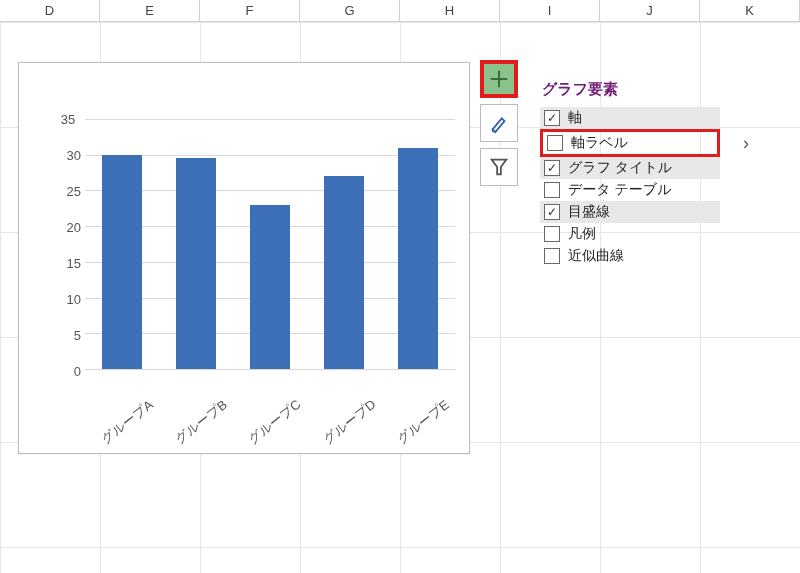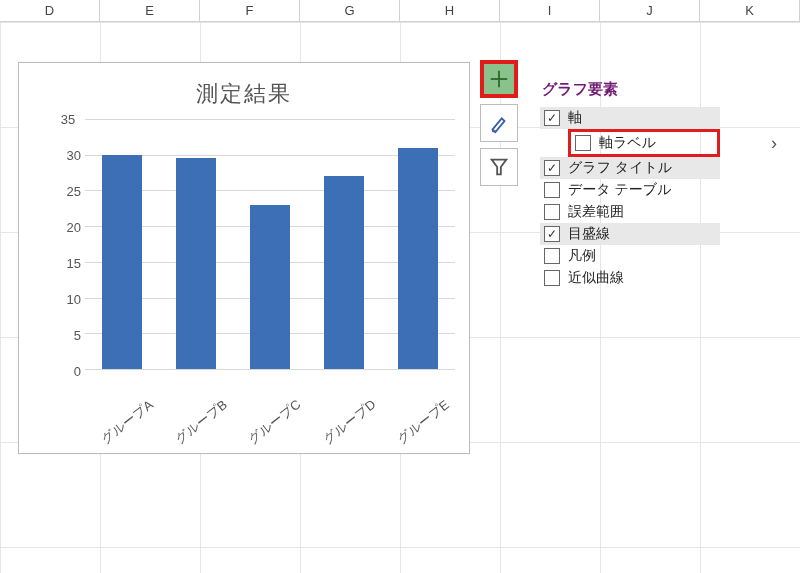--- a/index.html
+++ b/index.html
@@ -137,21 +137,21 @@
   }
   .popup-item {
     display: flex;
     align-items: center;
     padding: 2px 4px;
     gap: 8px;
     color: #222;
     position: relative;
   }
   .popup-item.hover { background: #e8e8e8; }
-  .popup-item.highlight { border: 3px solid #e01c1c; margin-left: 28px; }
+  .popup-item.highlight { border: 3px solid #e01c1c; }
   .cb {
     width: 16px; height: 16px;
     border: 1px solid #666;
     background: #fff;
     display: flex;
     align-items: center;
     justify-content: center;
     font-size: 12px;
     color: #333;
   }
@@ -172,21 +172,20 @@
     <div>G</div>
     <div>H</div>
     <div>I</div>
     <div>J</div>
     <div>K</div>
   </div>
 
 <div class="gridbg"></div>
 
 <div class="chart">
-  <div class="chart-title">測定結果</div>
   <div class="plot-area">
     <div class="plot-grid" id="plotgrid">
         <div class="hgrid" style="top: 100%;"></div>
         <div class="hgrid" style="top: 85.7143%;"></div>
         <div class="hgrid" style="top: 71.4286%;"></div>
         <div class="hgrid" style="top: 57.1429%;"></div>
         <div class="hgrid" style="top: 42.8571%;"></div>
         <div class="hgrid" style="top: 28.5714%;"></div>
         <div class="hgrid" style="top: 14.2857%;"></div>
         <div class="hgrid" style="top: 0%;"></div>
@@ -251,24 +250,20 @@
         <span class="chevron">›</span>
       </div>
       <div class="popup-item hover">
         <div class="cb">✓</div>
         <span>グラフ タイトル</span>
       </div>
       <div class="popup-item">
         <div class="cb"></div>
         <span>データ テーブル</span>
       </div>
-      <div class="popup-item">
-        <div class="cb"></div>
-        <span>誤差範囲</span>
-      </div>
       <div class="popup-item hover">
         <div class="cb">✓</div>
         <span>目盛線</span>
       </div>
       <div class="popup-item">
         <div class="cb"></div>
         <span>凡例</span>
       </div>
       <div class="popup-item">
         <div class="cb"></div>

